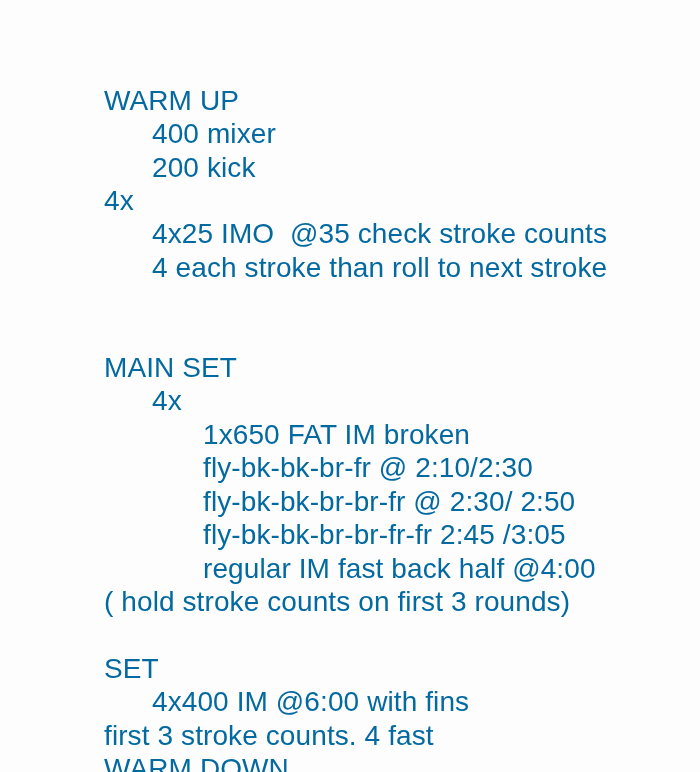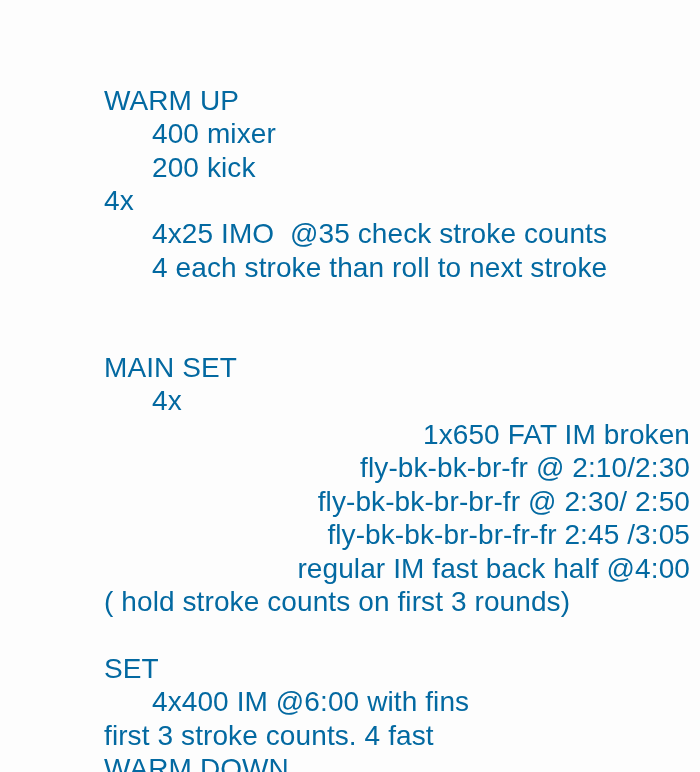--- a/index.html
+++ b/index.html
@@ -22,20 +22,20 @@
     line-height: 33.4px;
     color: #1b1b1b;
     white-space: pre;
     letter-spacing: 0.1px;
   }
   .line {
     min-height: 33.4px;
   }
   .indent-0 { padding-left: 0; }
   .indent-1 { padding-left: 48px; }
-  .indent-2 { padding-left: 99px; text-align: right; }
+  .indent-2 { padding-left: 99px; }
 </style>
 </head>
 <body style="background: rgb(253, 253, 253);">
 
 <div class="doc" style="color: #0369a1;">
   <div><div class="line indent-0">WARM UP</div><div class="line indent-1">400 mixer</div><div class="line indent-1">200 kick</div><div class="line indent-0">4x</div><div class="line indent-1">4x25 IMO  @35 check stroke counts</div><div class="line indent-1">4 each stroke than roll to next stroke</div><div class="line indent-0">&nbsp;</div><div class="line indent-0">&nbsp;</div><div class="line indent-0">MAIN SET</div><div class="line indent-1">4x</div><div class="line indent-2">1x650 FAT IM broken</div><div class="line indent-2">fly-bk-bk-br-fr @ 2:10/2:30</div><div class="line indent-2">fly-bk-bk-br-br-fr @ 2:30/ 2:50</div><div class="line indent-2">fly-bk-bk-br-br-fr-fr 2:45 /3:05</div><div class="line indent-2">regular IM fast back half @4:00</div><div class="line indent-0">( hold stroke counts on first 3 rounds)</div><div class="line indent-0">&nbsp;</div><div class="line indent-0">SET</div><div class="line indent-1">4x400 IM @6:00 with fins</div><div class="line indent-0">first 3 stroke counts. 4 fast</div><div class="line indent-0">WARM DOWN</div></div>
 </div>
 
 </body></html>

